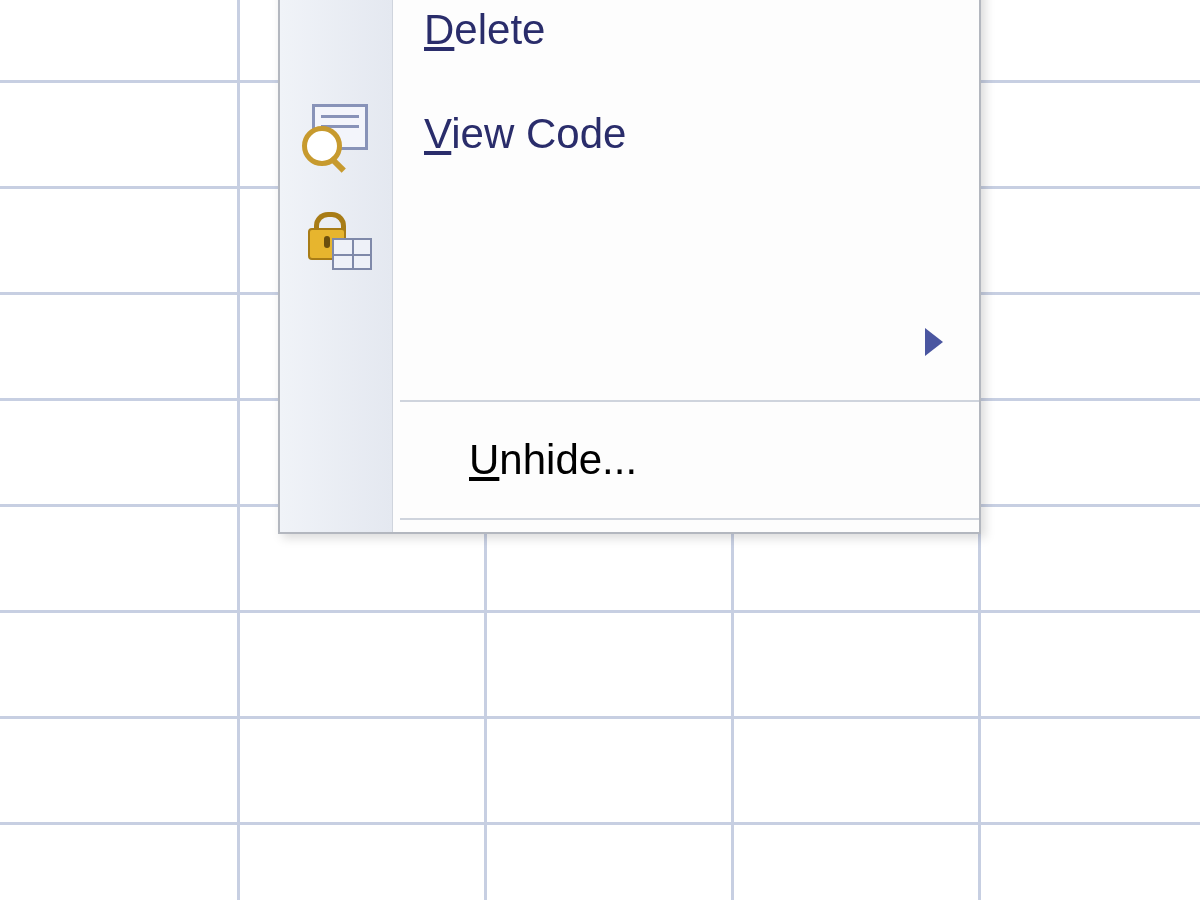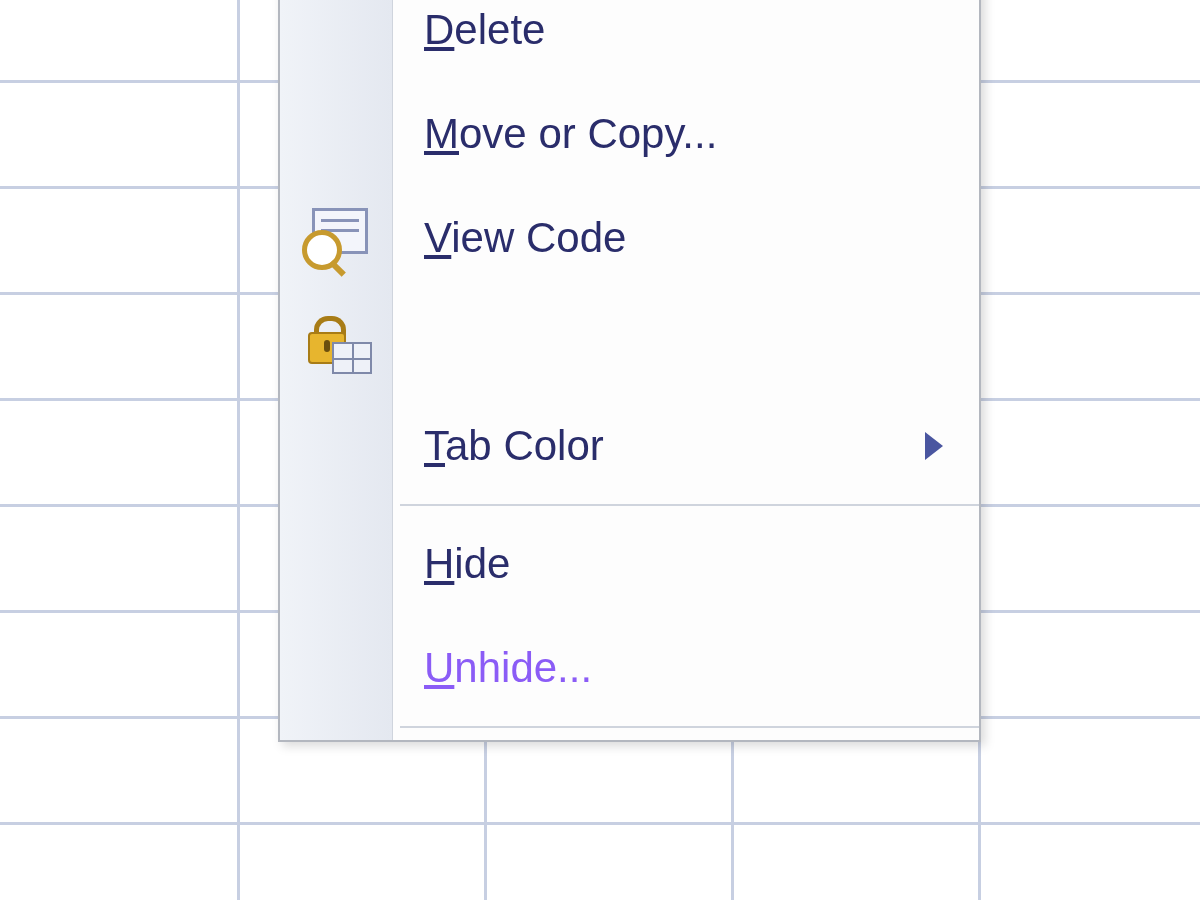--- a/index.html
+++ b/index.html
@@ -31,21 +31,21 @@
   }
   .menu-item{
     position:relative;
     height:104px;
     display:flex;align-items:center;
     padding-left:144px;
     font-size:42px;
     color:#2a2d6b;
     cursor:default;
   }
-  .menu-item.disabled{color:#8b5cf6;}
+  .menu-item.disabled{color:#000000;margin-left:45px;}
   .menu-item .lbl{white-space:nowrap;}
   .menu-item .hotkey{text-decoration:underline;}
   .menu-item .submenu-arrow{
     position:absolute;right:36px;top:50%;transform:translateY(-50%);
     width:0;height:0;border-top:14px solid transparent;border-bottom:14px solid transparent;border-left:18px solid #4a56a0;
   }
   .menu .rule{
     margin:6px 0 6px 120px;
     height:2px;background:#cfd4dd;
   }
@@ -98,49 +98,42 @@
 <div class="grid"></div>
 
 <div class="menu">
   <div class="icon-gutter"></div>
 
   <div class="menu-item">
     <span class="lbl"><span class="hotkey">D</span>elete</span>
   </div>
 
 
-  <div class="menu-item">
-    <span class="lbl"><span class="hotkey">M</span>ove or Copy...</span>
-  </div>
 
   <div class="menu-item">
     <span class="icon-slot icon-viewcode">
       <span class="sheet"></span>
         <span class="mag"></span>
     </span>
     <span class="lbl"><span class="hotkey">V</span>iew Code</span>
   </div>
 
   <div class="menu-item">
     <span class="icon-slot icon-protect">
       <span class="shackle"></span>
         <span class="lockbody"></span>
         <span class="mini-grid"></span>
     </span>
   </div>
 
   <div class="menu-item">
-    <span class="lbl"><span class="hotkey">T</span>ab Color</span>
     <span class="submenu-arrow"></span>
   </div>
 
   <div class="rule"></div>
 
-  <div class="menu-item">
-    <span class="lbl"><span class="hotkey">H</span>ide</span>
-  </div>
 
   <div class="menu-item disabled">
     <span class="lbl"><span class="hotkey">U</span>nhide...</span>
   </div>
 
   <div class="rule"></div>
 </div>
 
 </body></html>

